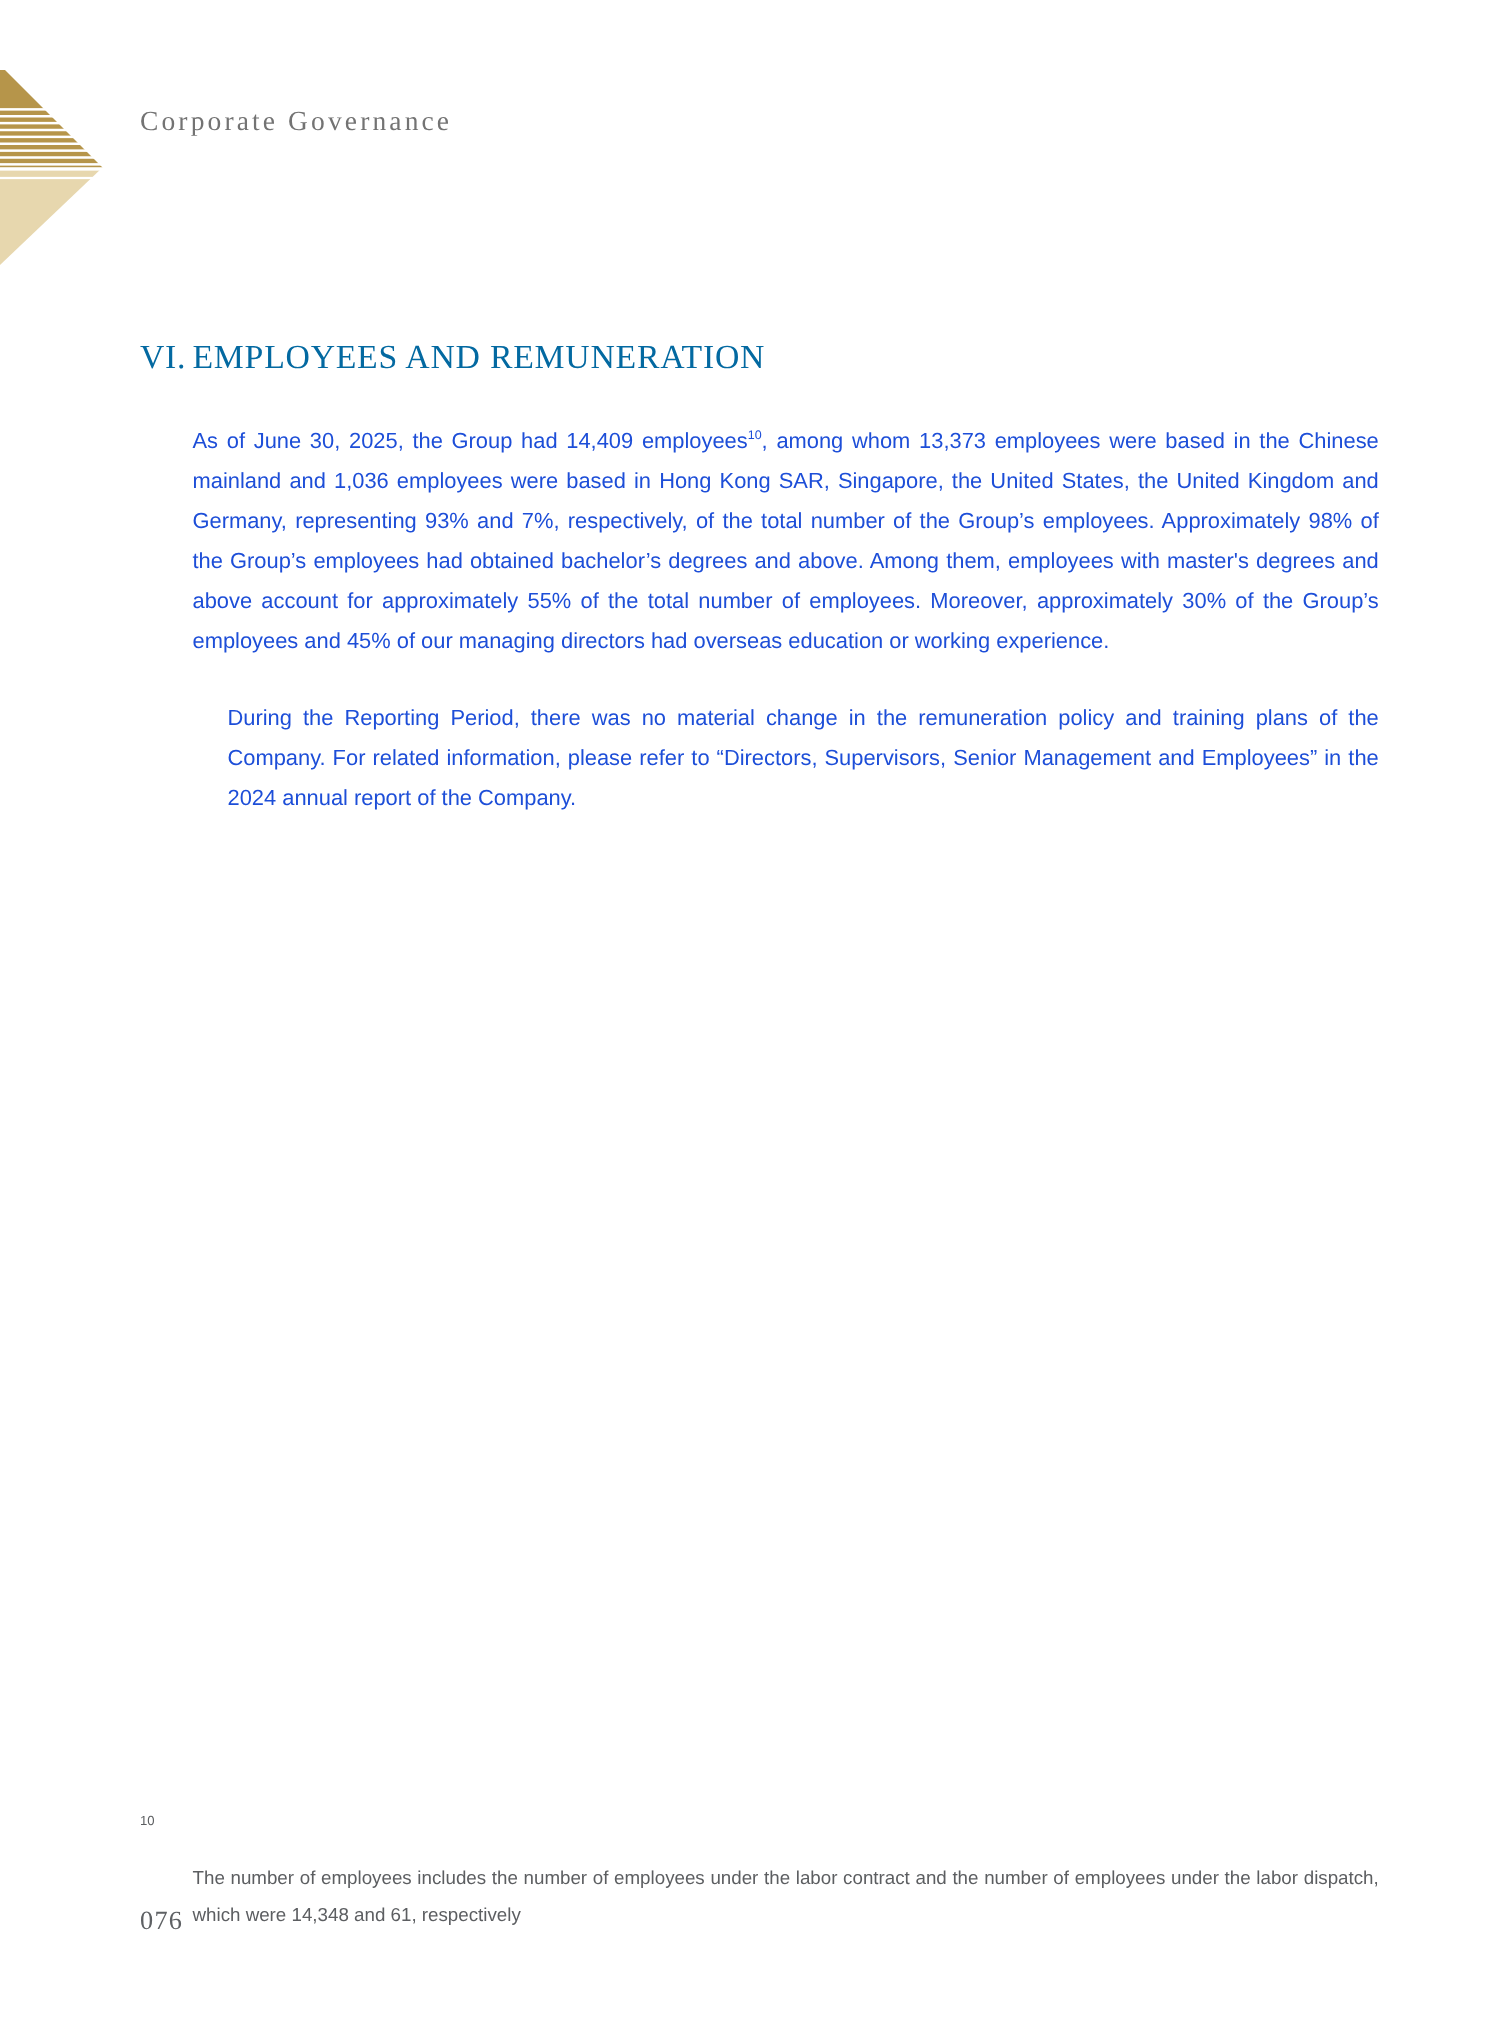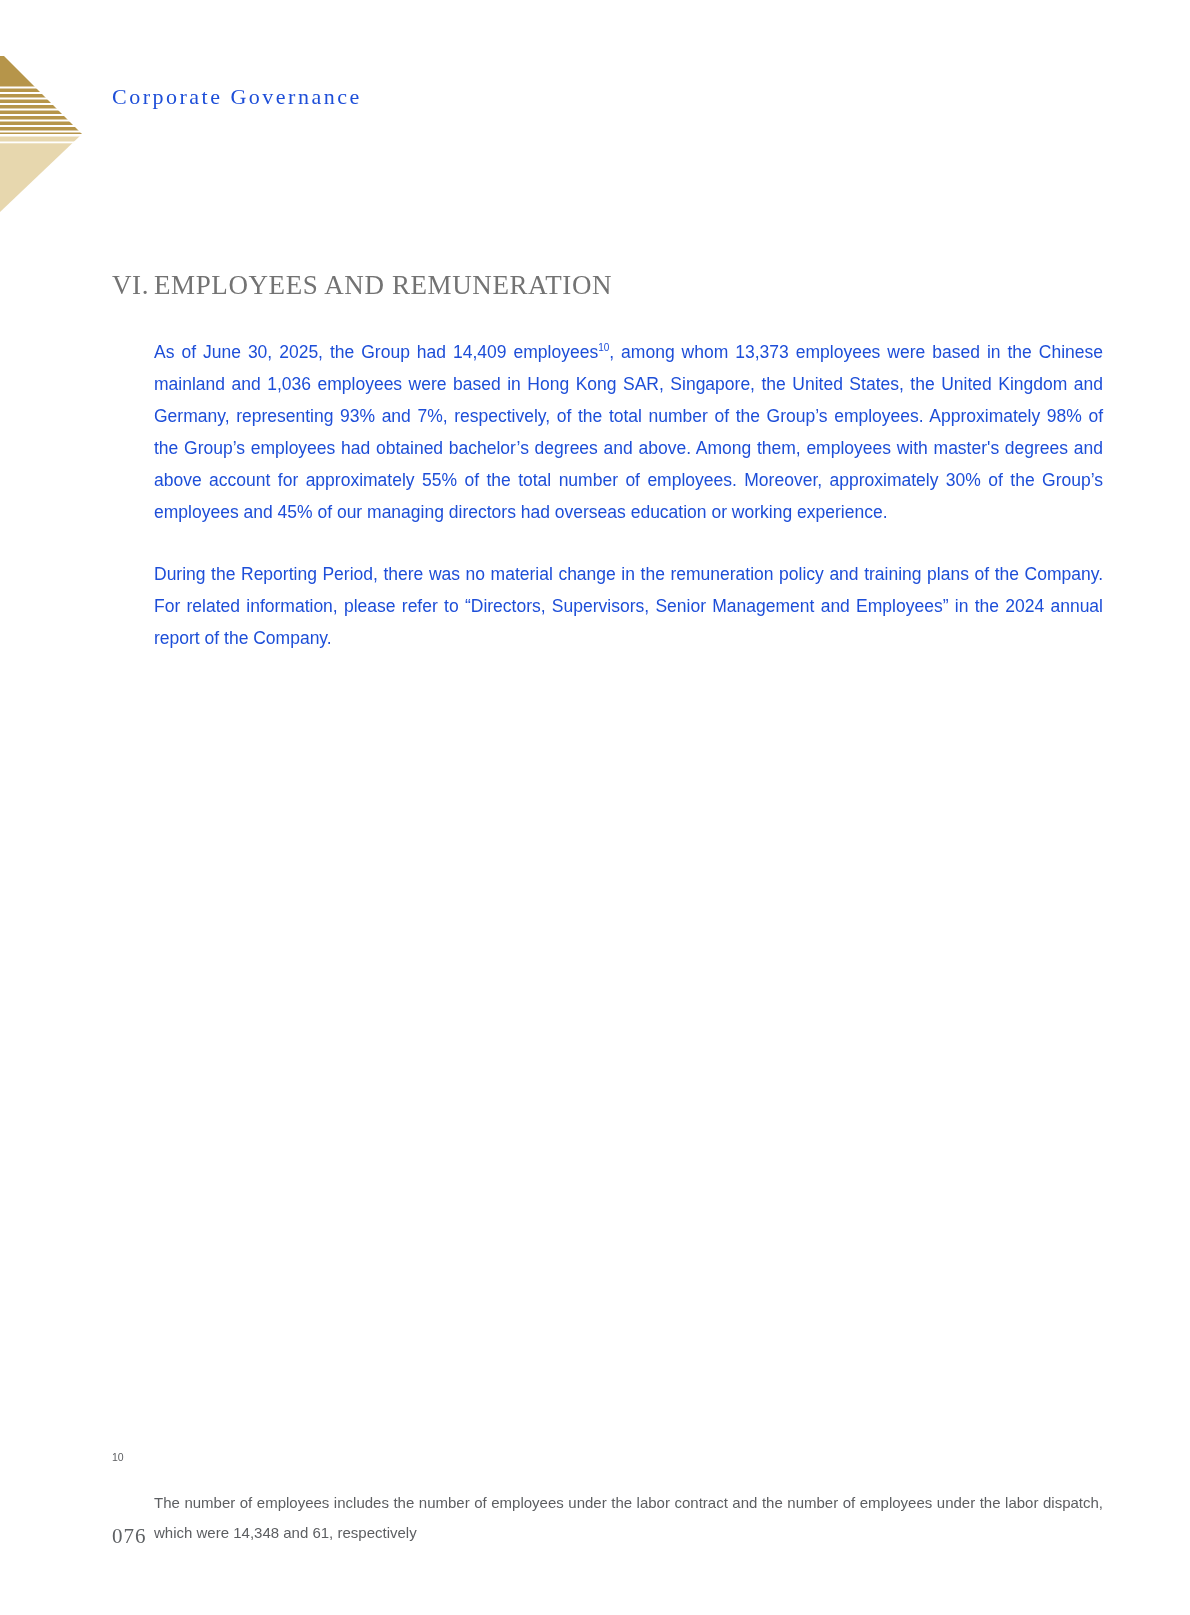--- a/index.html
+++ b/index.html
@@ -26,54 +26,54 @@
   }
 
   
   .running-head {
     position: absolute;
     left: 112px;
     top: 84px;
     font-family: "Liberation Serif", "DejaVu Serif", serif;
     font-size: 22px;
     letter-spacing: 2.5px;
-    color: #1d4ed8;
+    color: #737373;
     white-space: nowrap;
   }
 
   
   .section-heading {
     position: absolute;
     left: 112px;
     top: 270px;
     display: flex;
     font-family: "Liberation Serif", "DejaVu Serif", serif;
     font-size: 27px;
     letter-spacing: 0.6px;
-    color: #737373;
+    color: #0369a1;
     white-space: nowrap;
   }
   .section-heading .numeral {
     width: 42px;
     flex: 0 0 42px;
   }
 
   
   .body-copy {
     position: absolute;
     left: 154px;
     top: 336px;
     width: 949px;
     font-size: 17.5px;
     line-height: 32px;
     color: #1d4ed8;
     text-align: justify;
   }
   .body-copy p { margin: 0; }
-  .body-copy p + p { margin-top: 30px; }
+  .body-copy p + p { margin-top: 30px; margin-left: 28px; }
   .sup {
     font-size: 10px;
     vertical-align: 7px;
     line-height: 0;
   }
 
   
   .footnote {
     position: absolute;
     left: 112px;

